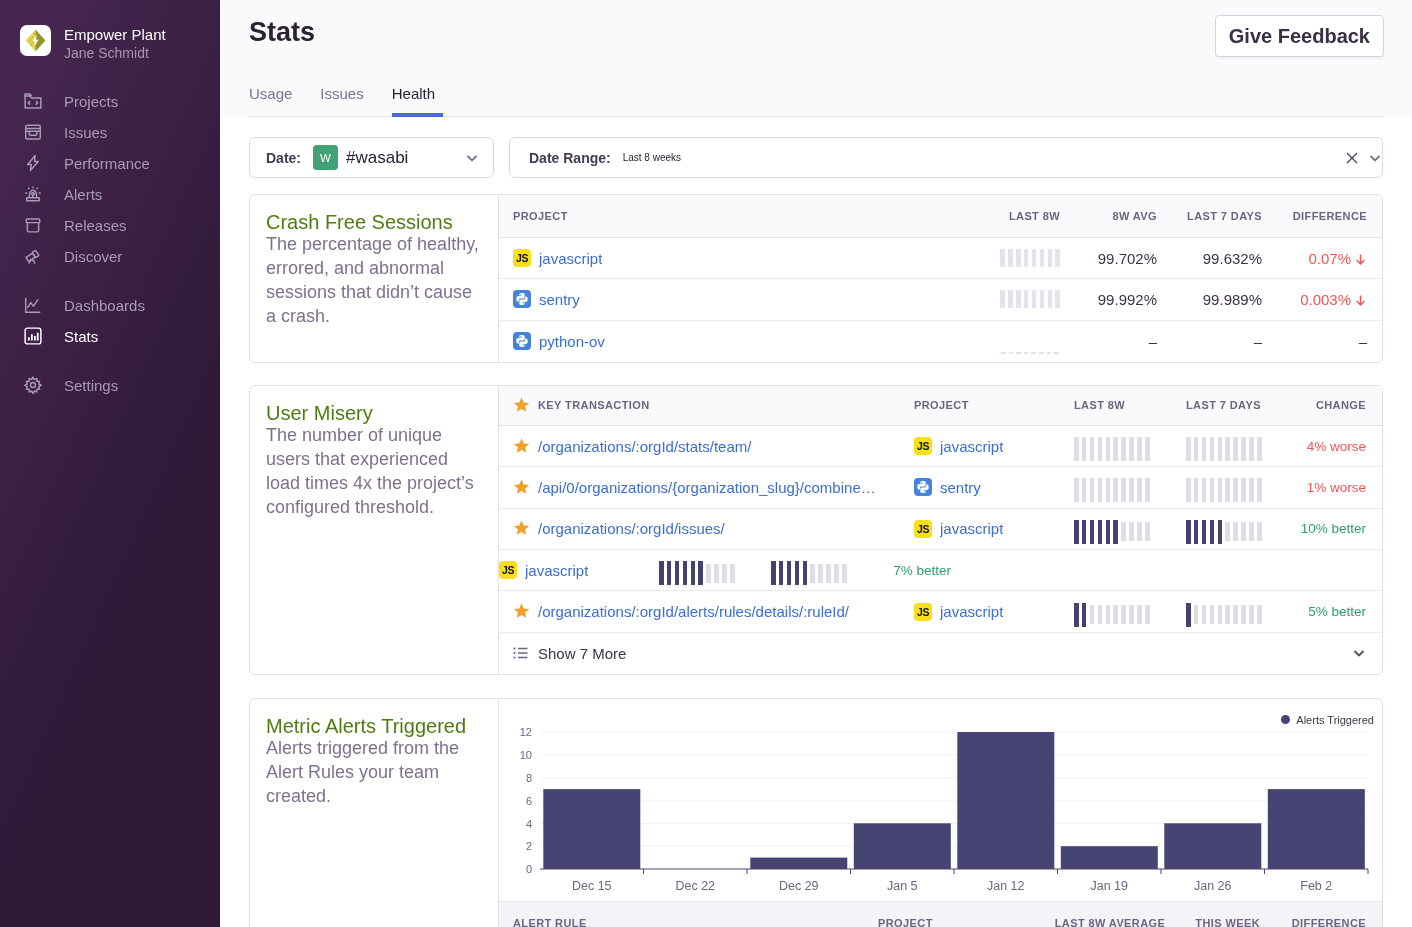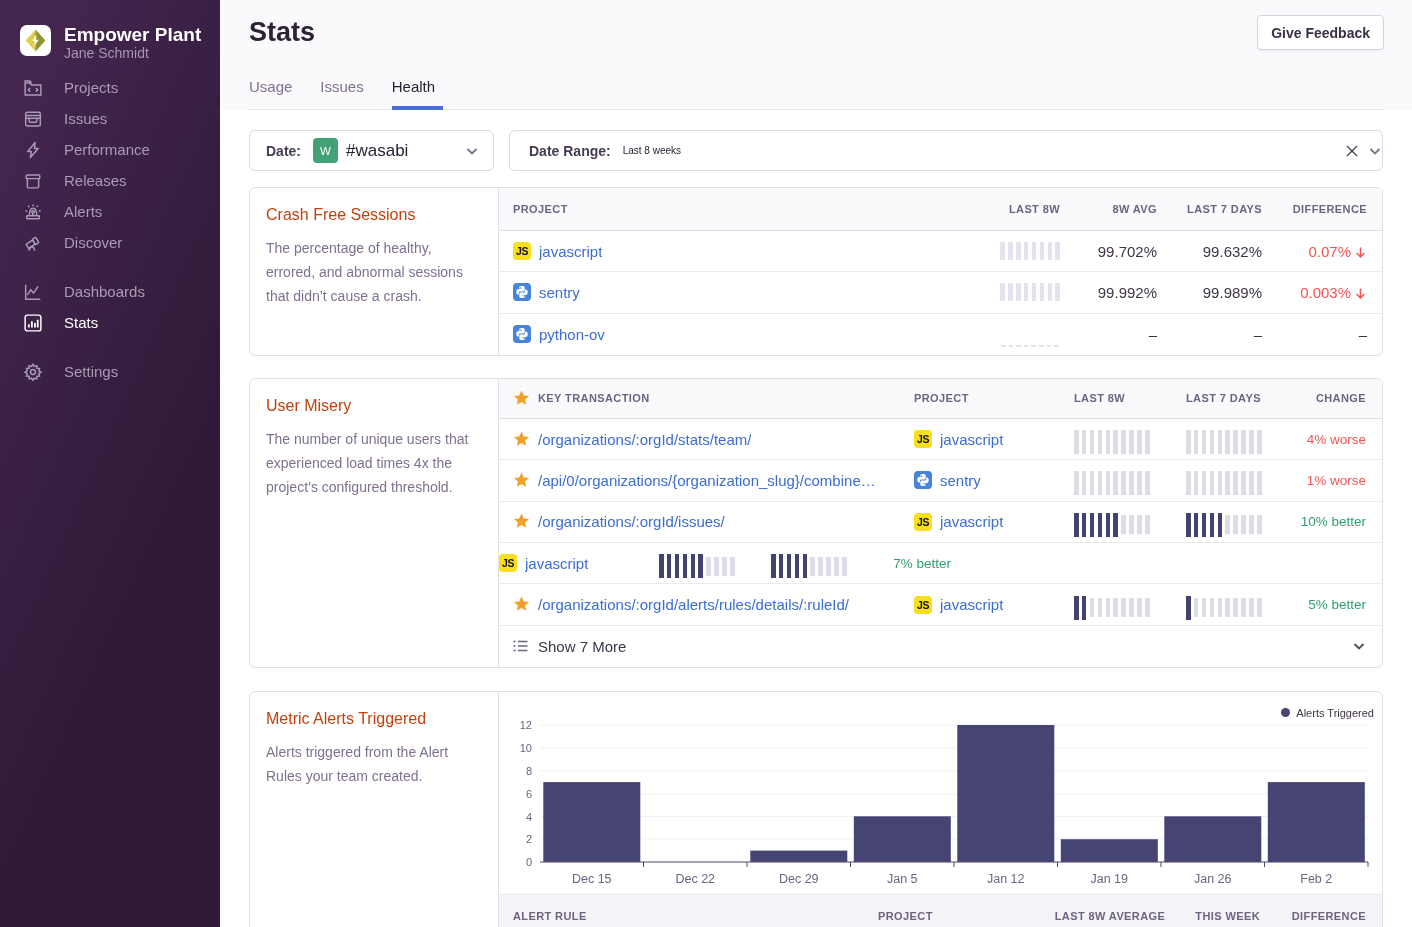--- a/index.html
+++ b/index.html
@@ -8,34 +8,34 @@
 
 
 .sidebar {
   width:220px; height:927px; flex:0 0 220px;
   background:linear-gradient(294.17deg,#2f1937 35.57%,#452650 92.42%);
   padding:25px 0 0 20px; color:#fff; position:relative; z-index:5;
 }
 .org { display:flex; align-items:flex-start; }
 .org-logo { width:31px; height:31px; border-radius:7px; background:#fff; margin-right:13px; display:flex; align-items:center; justify-content:center; }
 .org-names { padding-top:0px; }
-.org-name { font-size:19px; font-weight:bold; color:#fff; line-height:19px; }
+.org-name { font-size:15px; font-weight:normal; color:#fff; line-height:19px; }
 .org-user { font-size:14px; color:#a596b2; line-height:18px; }
 .nav { margin-top:17px; }
-.nav-item { display:flex; align-items:flex-start; height:31px; color:#a99bb6; font-size:15px; }
+.nav-item { display:flex; align-items:flex-end; height:31px; color:#a99bb6; font-size:15px; }
 .nav-item svg { width:18px; height:18px; margin-left:4px; margin-right:22px; flex:0 0 18px; }
 .nav-item.active { color:#fff; }
 .nav-gap { height:18px; }
 
 
 .main { flex:1; background:#fff; }
 .header { background:#faf9fb; padding:0 28px 0 29px; }
 .header-row { display:flex; align-items:flex-start; justify-content:space-between; padding-top:16px; }
 h1.pagetitle { font-size:27px; font-weight:bold; color:#2b2233; line-height:32px; }
-.feedback-btn { border:1px solid #d7d1dd; border-radius:4px; background:#fff; font-size:14px; font-weight:bold; color:#3a2f45; padding:9px 13px 8px 13px; margin-top:-1px; box-shadow:0 2px 1px rgba(40,30,60,0.04);text-align:center; }
+.feedback-btn { border:1px solid #d7d1dd; border-radius:4px; background:#fff; font-size:20px; font-weight:bold; color:#3a2f45; padding:9px 13px 8px 13px; margin-top:-1px; box-shadow:0 2px 1px rgba(40,30,60,0.04);text-align:center; }
 .tabs { display:flex; margin-top:28px; border-bottom:1px solid #e4e1e8; }
 .tab { font-size:15px; line-height:18px; color:#80708f; margin-right:28px; padding-bottom:13px; position:relative; }
 .tab.active { color:#2b2233; }
 .tab.active:after { content:""; position:absolute; left:0; right:-8px; bottom:-1px; height:4px; background:#4a6cd4; }
 
 .content { padding:20px 29px 0 29px; }
 
 
 .filters { display:flex; gap:15px; }
 .filter-box { background:#fff; border:1px solid #dcd8e1; border-radius:6px; height:41px; display:flex; align-items:center; }
@@ -47,22 +47,22 @@
 .spacer { flex:1; }
 .chev { width:14px; height:14px; }
 .date-val { font-size:10px; color:#2b2233; margin-left:12px; }
 .xicon { width:12px; height:12px; margin-right:10px; }
 
 
 .panel { background:#fff; border:1px solid #e2dee6; border-radius:6px; margin-top:16px; display:flex; overflow:hidden; }
 .panel + .panel { margin-top:22px; }
 .panel.metric { margin-top:23px; }
 .panel-left { width:249px; flex:0 0 249px; border-right:1px solid #e2dee6; padding:17px 16px 0 16px; }
-.panel-title { font-size:16px; color:#c2410c; line-height:20px; }
-.panel-desc { font-size:14px; color:#80708f; line-height:24px; margin-top:11px; }
+.panel-title { font-size:20px; color:#4d7c0f; line-height:20px; }
+.panel-desc { font-size:18px; color:#80708f; line-height:24px; }
 .panel-right { flex:1; }
 
 
 .thead { display:flex; align-items:center; color:#6e6380; font-size:11px; font-weight:bold; letter-spacing:0.4px; border-bottom:1px solid #e2dee6; background:#fafafc; }
 .trow { display:flex; align-items:center; border-bottom:1px solid #eceaf0; font-size:15px; color:#3e3446; }
 .trow:last-child { border-bottom:none; }
 a.plink { color:#3b6dd3; text-decoration:none; white-space:nowrap; overflow:hidden; text-overflow:ellipsis; }
 
 
 .c-proj { flex:1; padding-left:14px; display:flex; align-items:center; }
@@ -148,29 +148,29 @@
           <path d="M5.5 8 l-1.7 1.6 1.7 1.6 M10.5 8 l1.7 1.6 -1.7 1.6"></path>
         </svg>Projects</div>
     <div class="nav-item"><svg viewBox="0 0 16 16" fill="none" stroke="#a99bb6" stroke-width="1.3">
           <rect x="1.5" y="2" width="13" height="12.2" rx="1.4"></rect>
           <path d="M1.5 4.9 h13 M1.5 7.4 h13 M4.6 7.4 v2.3 a1.2 1.2 0 0 0 1.2 1.2 h4.4 a1.2 1.2 0 0 0 1.2-1.2 V7.4"></path>
         </svg>Issues</div>
     <div class="nav-item"><svg viewBox="0 0 16 16" fill="none" stroke="#a99bb6" stroke-width="1.3" stroke-linejoin="round">
           <path d="M9.9 1.3 L3.3 9.3 h3.2 L5.7 14.7 L12.6 6.7 H9.3 Z"></path>
         </svg>Performance</div>
     <div class="nav-item"><svg viewBox="0 0 16 16" fill="none" stroke="#a99bb6" stroke-width="1.3">
-          <rect x="2" y="2.6" width="12" height="3.3" rx="0.8"></rect>
-          <path d="M3 5.9 v7.3 a0.9 0.9 0 0 0 .9 .9 h8.2 a0.9 0.9 0 0 0 .9-.9 V5.9"></path>
-        </svg>Releases</div>
-    <div class="nav-item"><svg viewBox="0 0 16 16" fill="none" stroke="#a99bb6" stroke-width="1.3">
           <rect x="2.4" y="11.3" width="11.2" height="2.7" rx="0.4"></rect>
           <path d="M4.7 11.3 C4.7 6.7 5.9 4.7 8 4.7 C10.1 4.7 11.3 6.7 11.3 11.3"></path>
           <circle cx="8" cy="8" r="1.1"></circle>
           <path d="M8 9.1 l-.5 2.2 M8 2.9 V1.3 M4.7 3.6 L3.8 2.4 M11.3 3.6 l.9-1.2 M1.2 7.2 h1.7 M13.1 7.2 h1.7"></path>
         </svg>Alerts</div>
+    <div class="nav-item"><svg viewBox="0 0 16 16" fill="none" stroke="#a99bb6" stroke-width="1.3">
+          <rect x="2" y="2.6" width="12" height="3.3" rx="0.8"></rect>
+          <path d="M3 5.9 v7.3 a0.9 0.9 0 0 0 .9 .9 h8.2 a0.9 0.9 0 0 0 .9-.9 V5.9"></path>
+        </svg>Releases</div>
     <div class="nav-item"><svg viewBox="0 0 16 16" fill="none" stroke="#a99bb6" stroke-width="1.3">
           <g transform="rotate(-33 8 7.5)">
             <rect x="1.8" y="5.6" width="7" height="4.2" rx="0.5"></rect>
             <rect x="8.8" y="4.9" width="3.6" height="5.6" rx="0.9"></rect>
           </g>
           <path d="M6.4 10.7 L4.2 14.8 M8.4 11.3 L9.6 14.8 M7.5 11 l-.2 1.6"></path>
         </svg>Discover</div>
     <div class="nav-gap"></div>
     <div class="nav-item"><svg viewBox="0 0 16 16" fill="none" stroke="#a99bb6" stroke-width="1.3">
           <path d="M1.5 1.5 v13 h13"></path>

